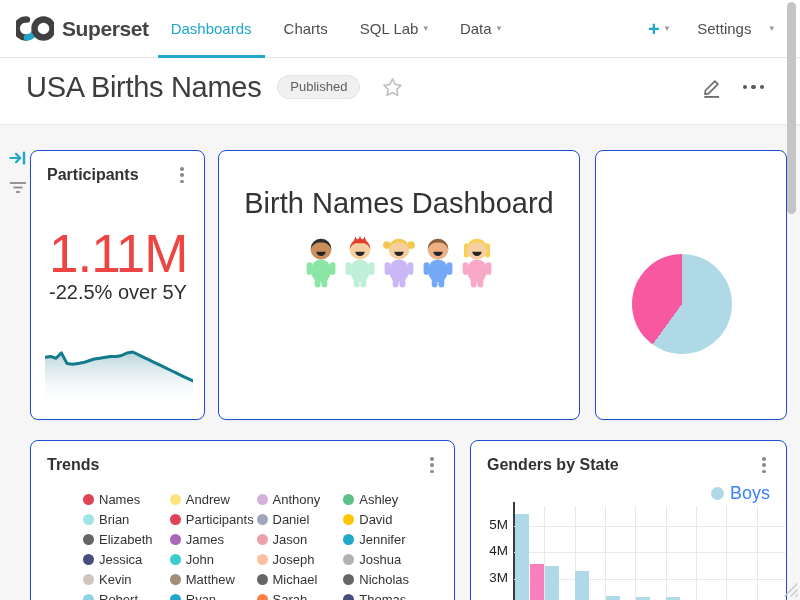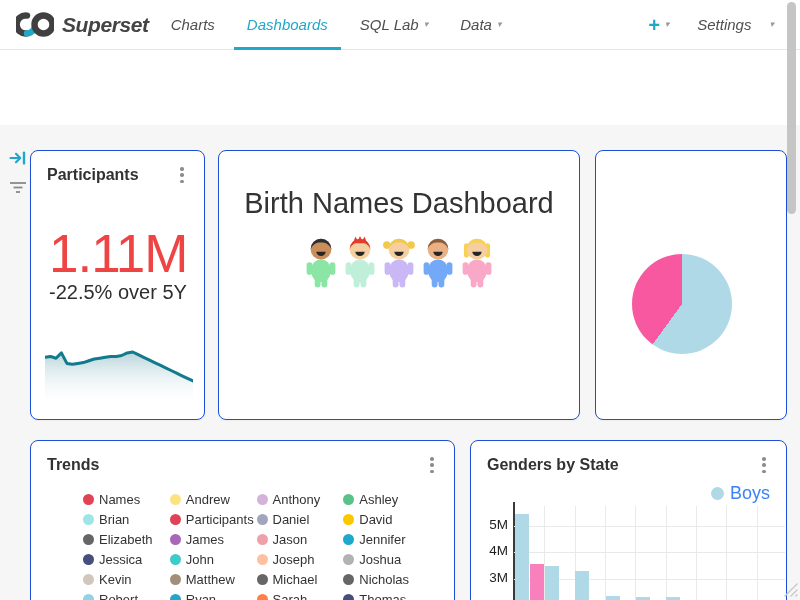--- a/index.html
+++ b/index.html
@@ -1,22 +1,22 @@
 <!DOCTYPE html>
 <html><head>
 <meta charset="utf-8">
 <style>
   * { margin:0; padding:0; box-sizing:border-box; }
   html,body { width:800px; height:600px; overflow:hidden; }
   body { font-family:"Liberation Sans", sans-serif; background:#fff; }
   .root { position:relative; width:800px; height:600px; overflow:hidden; }
 
   
-  .navbar { position:absolute; top:0; left:0; width:800px; height:50px; background:#fff;
-            border-bottom:1px solid #E7E7E7; display:flex; align-items:stretch; padding-left:16px; z-index:5;font-style:italic; }
+  .navbar { position:absolute; top:0; left:0; width:800px; height:58px; background:#fff;
+            border-bottom:1px solid #E7E7E7; display:flex; align-items:stretch; padding-left:16px; z-index:5; }
   .brand { display:flex; align-items:center; gap:8px; cursor:pointer; }
   .brand-name { font-size:21px; font-weight:700; color:#444; letter-spacing:-0.4px; }
   .nav-items { display:flex; align-items:stretch; margin-left:6px; }
   .nav-item { display:flex; align-items:center; padding:0 16px; font-size:15px; color:#4f4f4f;
               position:relative; cursor:pointer; }
   .nav-item .caret { margin-left:5px; }
   .nav-item.active { color:#20A7C9; }
   .nav-item.active::after { content:""; position:absolute; left:3px; right:3px; bottom:-1px; height:3px; background:#20A7C9; }
   .caret { font-size:9px; color:#9a9a9a; line-height:1; }
   .nav-right { margin-left:auto; display:flex; align-items:center; gap:28px; padding-right:26px; }
@@ -94,25 +94,25 @@
   <nav class="navbar">
     <div class="brand">
       <svg width="38" height="27" viewBox="0 0 38 27">
         <path d="M11 4.6 A9 9 0 1 0 11 22.4" fill="none" stroke="#404040" stroke-width="6.4" stroke-linecap="round"></path>
         <path d="M11 22.4 A9 9 0 0 0 18.6 17" fill="none" stroke="#20A7C9" stroke-width="6.4" stroke-linecap="round"></path>
         <circle cx="27.5" cy="13.5" r="9" fill="none" stroke="#404040" stroke-width="6.4"></circle>
       </svg>
       <span class="brand-name">Superset</span>
     </div>
     <div class="nav-items" id="nav-items">
+        <div class="nav-item active">
+          <span>Dashboards</span>
+        </div>
         <div class="nav-item">
           <span>Charts</span>
-        </div>
-        <div class="nav-item active">
-          <span>Dashboards</span>
         </div>
         <div class="nav-item">
           <span>SQL Lab</span>
           <span class="caret">▾</span>
         </div>
         <div class="nav-item">
           <span>Data</span>
           <span class="caret">▾</span>
         </div>
       </div>
@@ -121,20 +121,38 @@
         <span class="plus-glyph">+</span>
         <span class="caret">▾</span>
       </div>
       <div class="settings-menu">
         <span>Settings</span>
         <span class="caret">▾</span>
       </div>
     </div>
   </nav>
 
+  <header class="page-header">
+    <h1 class="page-title">USA Births Names</h1>
+    <span class="status-badge">Published</span>
+    <svg class="star-icon" width="21" height="21" viewBox="0 0 20 20">
+      <path d="M10 1.8l2.5 5.2 5.7.8-4.1 4 1 5.7L10 14.8l-5.1 2.7 1-5.7-4.1-4 5.7-.8z" fill="none" stroke="#BFBFBF" stroke-width="1.5" stroke-linejoin="round"></path>
+    </svg>
+    <div class="header-right">
+      <svg width="22" height="22" viewBox="0 0 20 20">
+        <path d="M4 13.2 L12.6 4.6 L15.4 7.4 L6.8 16 L3.6 16.5 Z" fill="none" stroke="#6B6B6B" stroke-width="1.5" stroke-linejoin="round"></path>
+        <line x1="3" y1="19" x2="16.5" y2="19" stroke="#6B6B6B" stroke-width="1.7"></line>
+      </svg>
+      <div class="hdots">
+          <i></i>
+          <i></i>
+          <i></i>
+        </div>
+    </div>
+  </header>
 
   <main class="dashboard">
 
     <div class="filter-strip">
       <svg width="18" height="18" viewBox="0 0 18 18">
         <line x1="1.5" y1="9" x2="10.5" y2="9" stroke="#20A7C9" stroke-width="2.2" stroke-linecap="round"></line>
         <polyline points="7,4.8 11.2,9 7,13.2" fill="none" stroke="#20A7C9" stroke-width="2.2" stroke-linecap="round" stroke-linejoin="round"></polyline>
         <line x1="15" y1="3.6" x2="15" y2="14.4" stroke="#20A7C9" stroke-width="2.4" stroke-linecap="round"></line>
       </svg>
       <svg width="18" height="16" viewBox="0 0 18 16">

